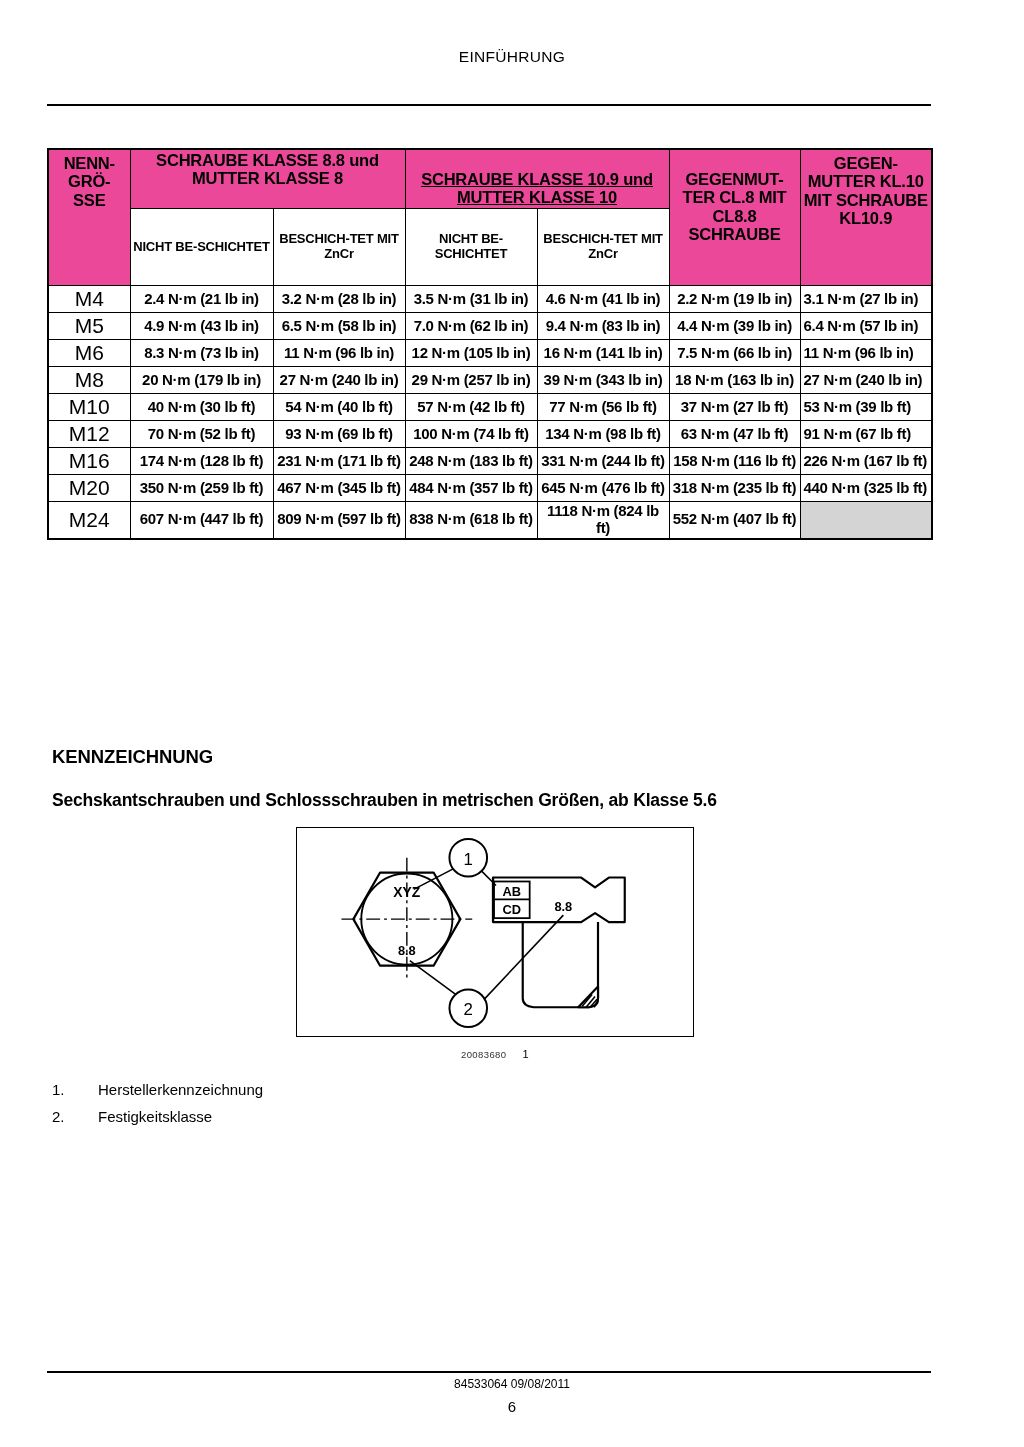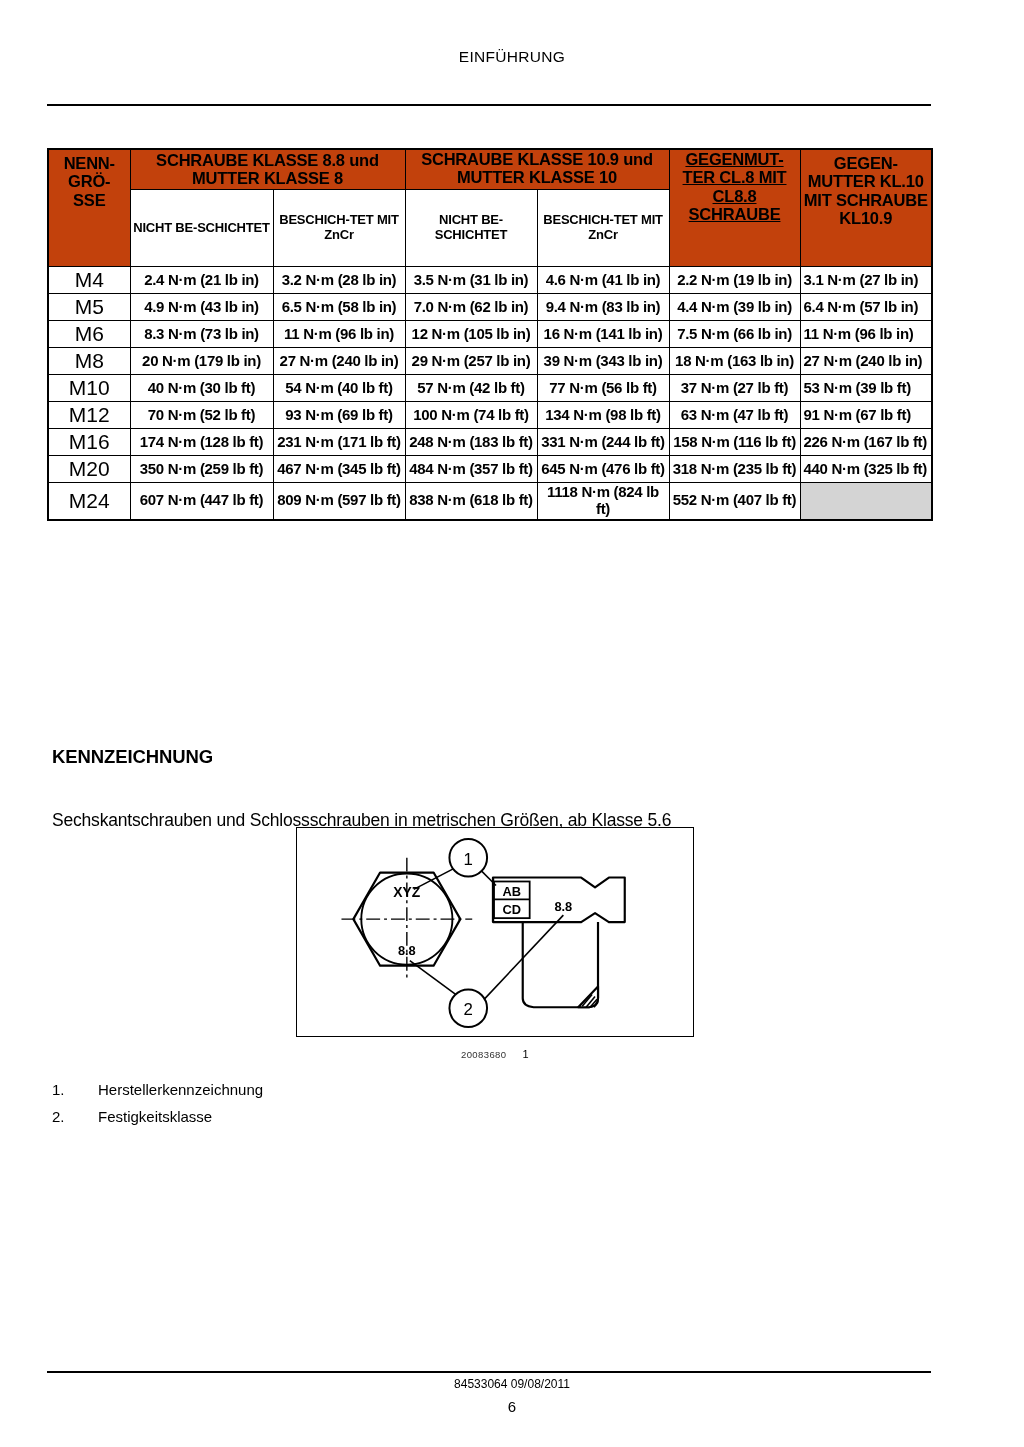--- a/index.html
+++ b/index.html
@@ -64,21 +64,21 @@
     border: 2px solid #000;
   }
   table.torque th,
   table.torque td {
     border: 1.3px solid #000;
     padding: 1px 2px;
     vertical-align: middle;
     text-align: center;
   }
   table.torque thead th {
-    background: #c2410c;
+    background: #ec4899;
     font-size: 16.5px;
     font-weight: bold;
     line-height: 1.12;
     letter-spacing: -0.2px;
   }
   table.torque thead th.sub {
     background: #ffffff;
     font-size: 13px;
     font-weight: bold;
     line-height: 1.14;
@@ -120,23 +120,22 @@
     left: 52px;
     font-size: 18.5px;
     font-weight: bold;
     letter-spacing: -0.1px;
   }
   .kz-sub {
     position: absolute;
     top: 790px;
     left: 52px;
     font-size: 17.5px;
-    font-weight: normal;
+    font-weight: bold;
     letter-spacing: -0.2px;
-    margin-top: 20px;
   }
 
   
   .figure-box {
     position: absolute;
     top: 827px;
     left: 296px;
     width: 398px;
     height: 210px;
     border: 1.5px solid #000;
@@ -227,22 +226,22 @@
           <col class="c6">
       </colgroup>
       <thead>
         <tr>
           <th rowspan="2" style="vertical-align:top; padding-top:4px;">
             <span>NENN-</span><br>
             <span>GRÖ-</span><br>
             <span>SSE</span>
           </th>
           <th colspan="2" style="vertical-align:top; ">SCHRAUBE KLASSE 8.8 und MUTTER KLASSE 8</th>
-          <th colspan="2" style="vertical-align:top; padding-top:0;">SCHRAUBE KLASSE 10.9 und MUTTER KLASSE 10</th>
-          <th rowspan="2" style="vertical-align:top; padding-top:0;text-decoration:underline;">GEGENMUT-TER CL.8 MIT CL8.8 SCHRAUBE</th>
+          <th colspan="2" style="vertical-align:top; padding-top:20px;text-decoration:underline;">SCHRAUBE KLASSE 10.9 und MUTTER KLASSE 10</th>
+          <th rowspan="2" style="vertical-align:top; padding-top:20px;">GEGENMUT-TER CL.8 MIT CL8.8 SCHRAUBE</th>
           <th rowspan="2" style="vertical-align:top; padding-top:4px;">GEGEN-MUTTER KL.10 MIT SCHRAUBE KL10.9</th>
         </tr>
         <tr>
           <th class="sub">NICHT BE-SCHICHTET</th>
           <th class="sub">BESCHICH-TET MIT ZnCr</th>
           <th class="sub">NICHT BE-SCHICHTET</th>
           <th class="sub">BESCHICH-TET MIT ZnCr</th>
         </tr>
       </thead>
       <tbody id="torque-body">

